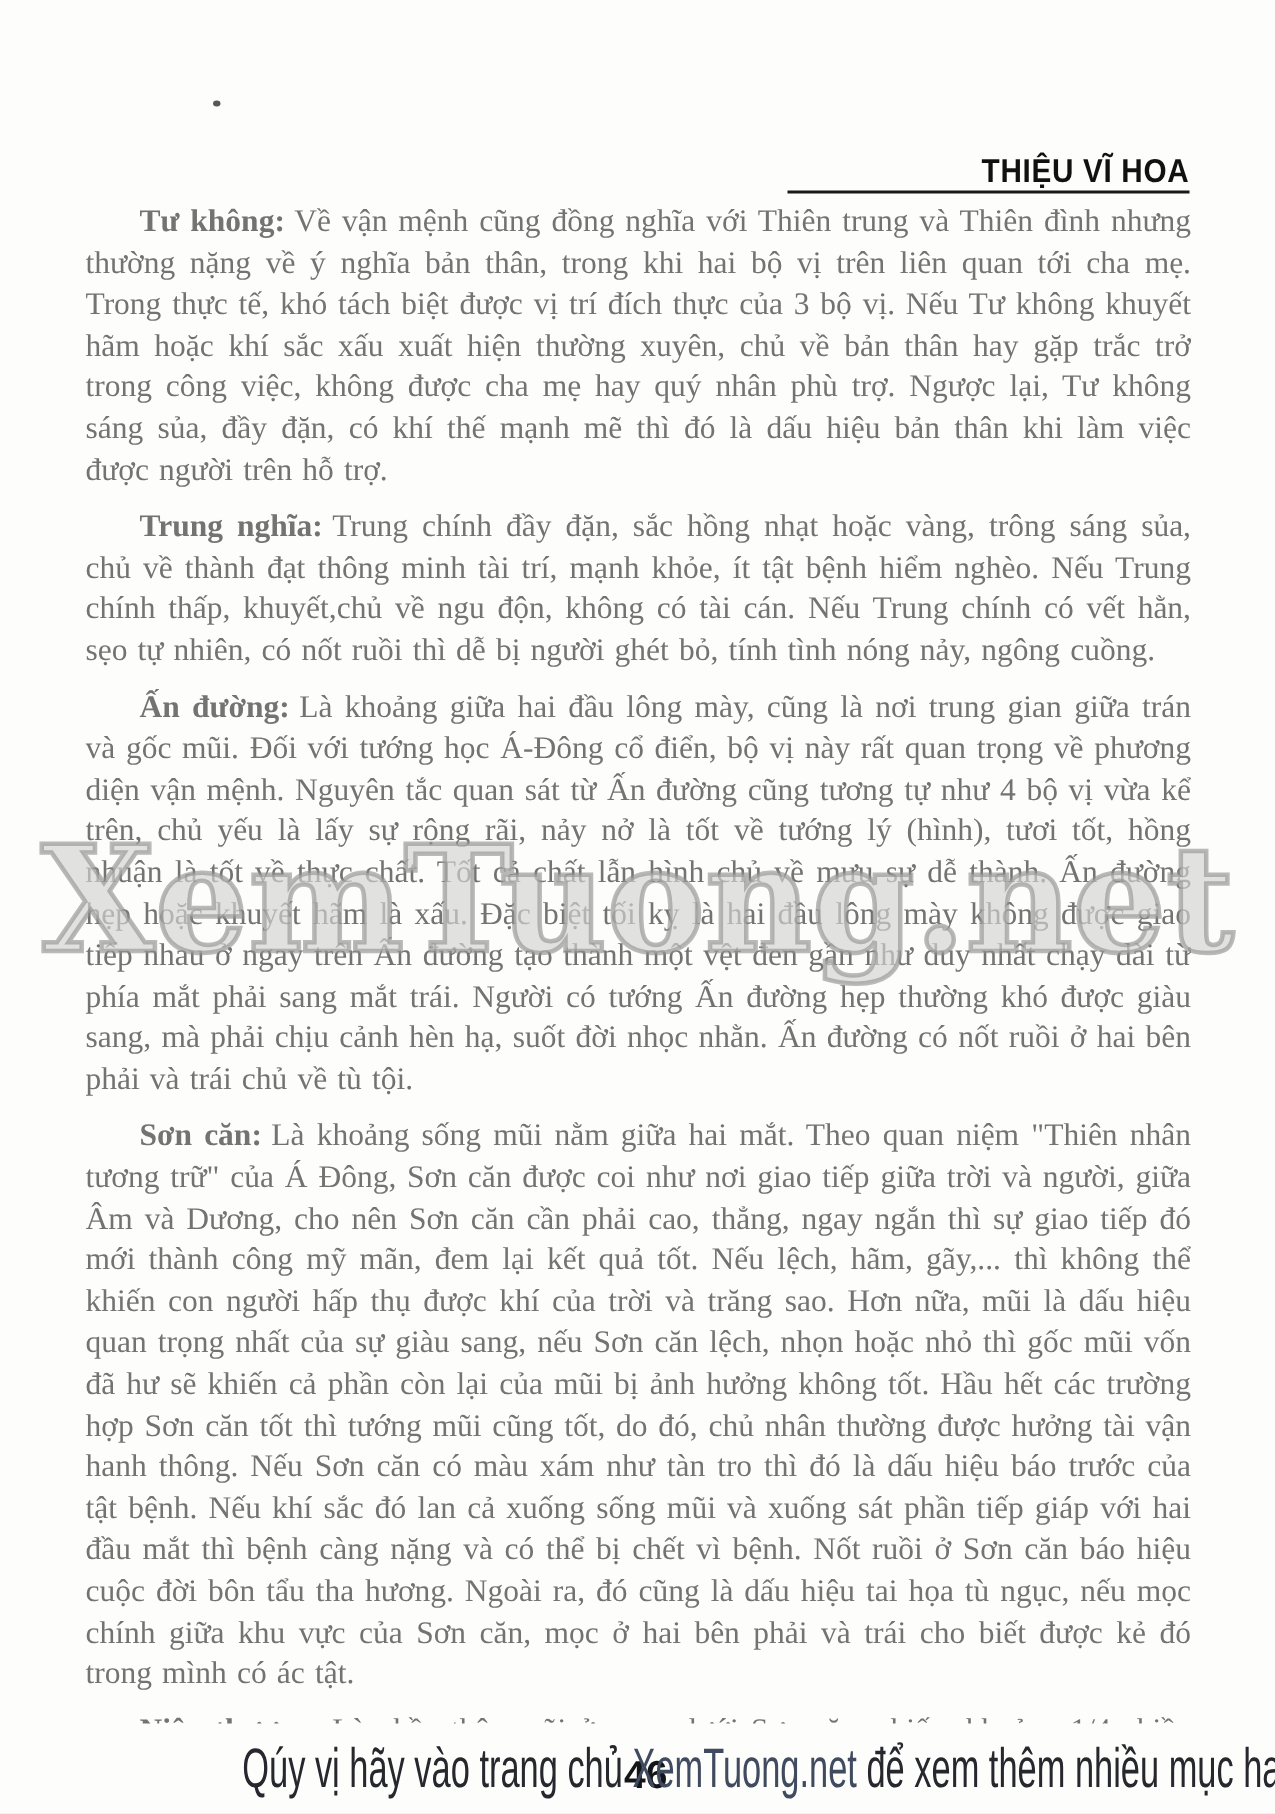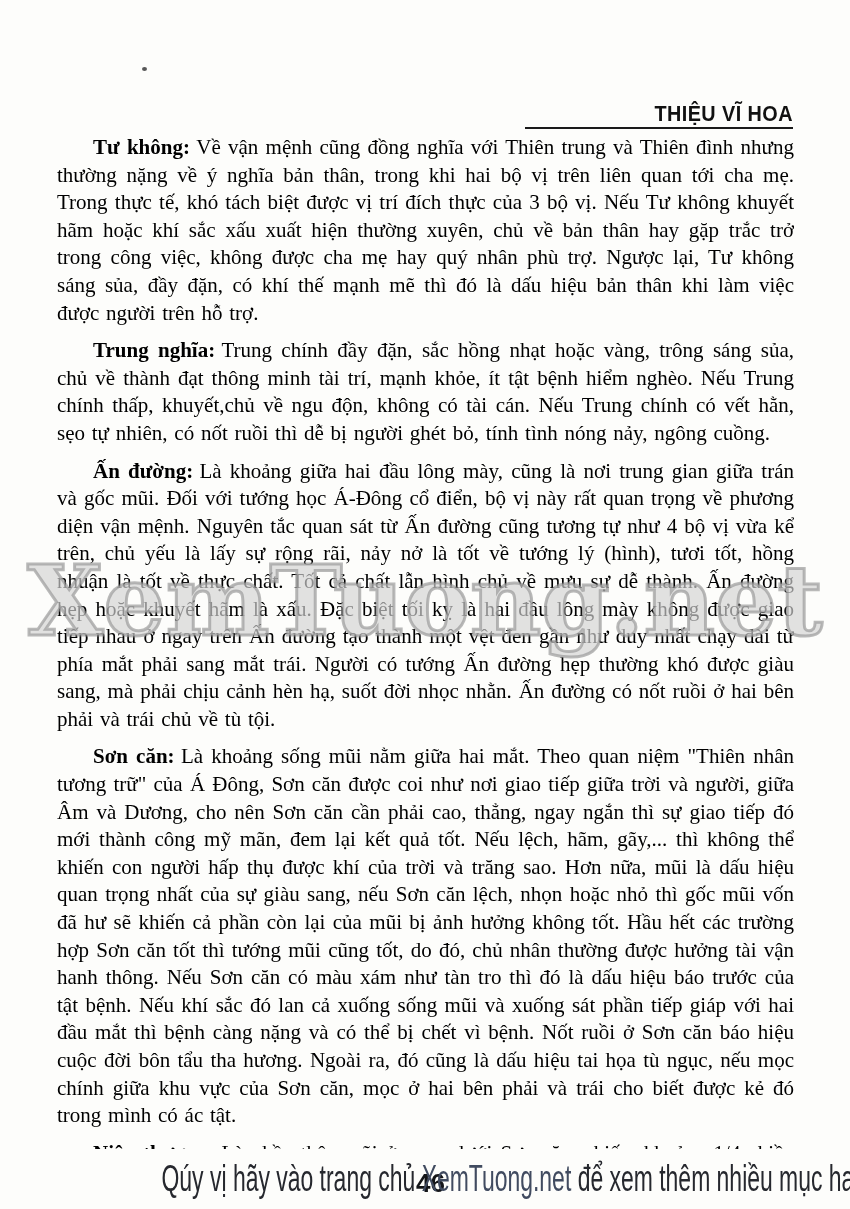--- a/index.html
+++ b/index.html
@@ -32,21 +32,21 @@
   
   .content{
     position:absolute;left:57px;top:134px;width:737px;height:1015px;
     overflow:hidden;
   }
   .content p{
     margin:0 0 10px 0;
     font-size:21px;line-height:27.6px;
     text-align:justify;text-justify:inter-word;
     text-indent:36px;
-    color:#000000;
+    color:#737373;
     word-spacing:1.5px;
   }
   .content p b{font-weight:bold;margin-right:.3em;}
   
   .watermark{
     position:absolute;top:552px;left:50%;
     transform:translateX(-50%);
     font-family:"DejaVu Serif","Liberation Serif",serif;
     font-weight:bold;font-size:98px;line-height:1;
     white-space:nowrap;

